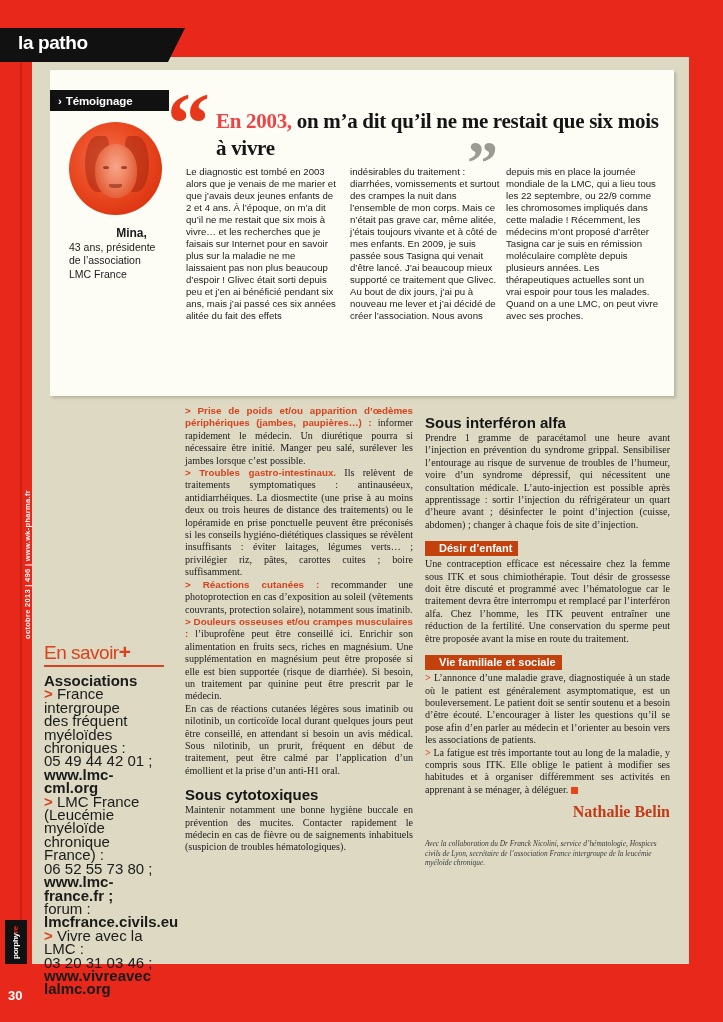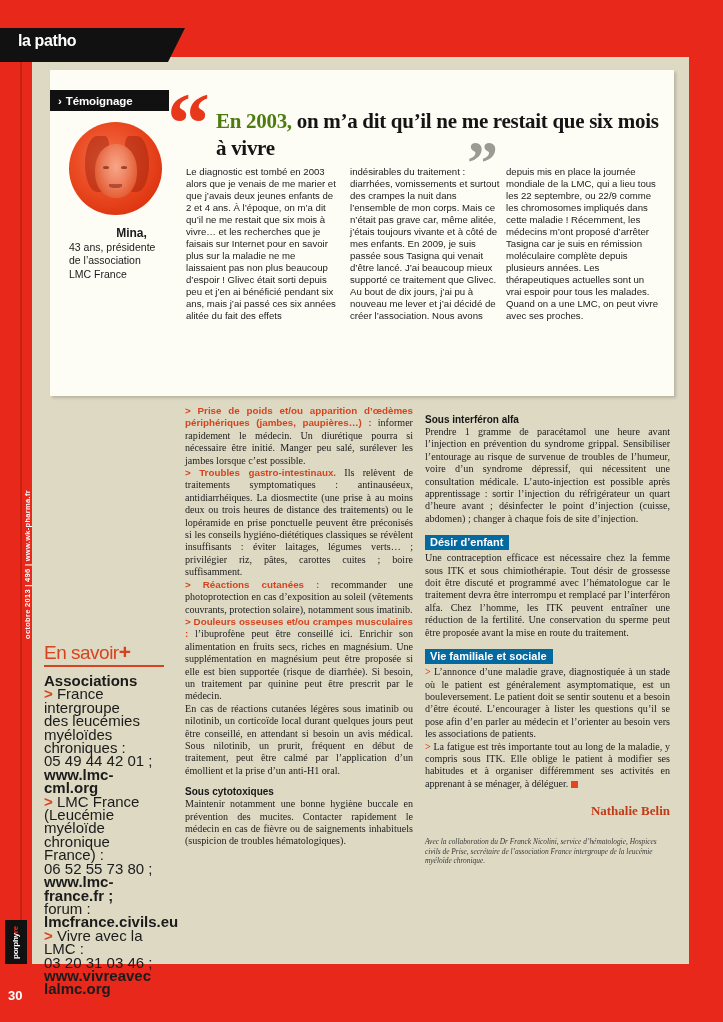--- a/index.html
+++ b/index.html
@@ -68,21 +68,21 @@
   }
   #header-tab::after{
     content:"";position:absolute;right:-17px;top:0;
     width:0;height:0;
     border-style:solid;
     border-width:34px 17px 0 0;
     border-color:#111 transparent transparent transparent;
   }
   #header-tab-label{
     position:absolute;left:18px;top:4px;
-    color:#fff;font-size:16px;font-weight:bold;
+    color:#fff;font-size:19px;font-weight:bold;
     letter-spacing:-.4px;
   }
 
   
   #card{
     position:absolute;left:50px;top:70px;
     width:624px;height:326px;
     background:#fdfcf5;
     box-shadow:2px 2px 3px rgba(0,0,0,.18);
   }
@@ -145,21 +145,21 @@
     font-family:"Liberation Serif", serif;
     font-size:86px;line-height:60px;font-weight:bold;
     color:#e8381c;letter-spacing:-6px;
   }
   #headline{
     position:absolute;left:166px;top:38px;width:450px;
     font-family:"Liberation Serif", serif;
     font-size:21px;line-height:27px;font-weight:bold;
     color:#151515;letter-spacing:-.3px;
   }
-  #headline .yr{color:#4d7c0f;}
+  #headline .yr{color:#ef4444;}
   #quote-close{
     position:absolute;left:417px;top:72px;
     font-family:"Liberation Serif", serif;
     font-size:62px;line-height:40px;font-weight:bold;
     color:#9b9b93;letter-spacing:-4px;
   }
 
   
   .tcol{
     position:absolute;top:96px;
@@ -181,36 +181,36 @@
   .para{
     font-family:"Liberation Serif", serif;
     font-size:10.1px;line-height:12.4px;
     text-align:justify;
     margin:0 0 0 0;
   }
   .lead{color:#d8431f;font-weight:bold;font-family:"Liberation Sans",sans-serif;font-size:9.8px;}
   .arrow{color:#d8431f;font-weight:bold;}
   .subhead{
     font-family:"Liberation Sans", sans-serif;
-    font-weight:bold;font-size:10px;color:#151515;
+    font-weight:bold;font-size:15px;color:#151515;
     margin:9px 0 1px 0;
   }
   .blackhead{
     display:inline-block;
-    background:#0369a1;color:#fff;
+    background:#c2410c;color:#fff;
     font-family:"Liberation Sans", sans-serif;
     font-weight:bold;font-size:11px;
-    padding:1px 6px 2px 5px;
+    padding:1px 6px 2px 14px;
     margin:10px 4px 2px 0;
   }
   .sq{display:inline-block;width:7px;height:7px;background:#e8431d;vertical-align:middle;margin-left:3px;}
   .byline{
     text-align:right;color:#c23a18;font-weight:bold;
-    font-family:"Liberation Serif",serif;font-size:13px;
-    margin-top:13px;
+    font-family:"Liberation Serif",serif;font-size:16px;
+    margin-top:7px;
   }
   .credits{
     font-family:"Liberation Serif", serif;
     font-style:italic;font-size:7.4px;line-height:9.6px;
     color:#3a3a3a;margin-top:18px;
   }
 
   
   #savoir{position:absolute;left:44px;top:640px;width:120px;}
   #savoir-title{
@@ -294,31 +294,31 @@
       </div>
     <div class="lcol" id="lcol-right">
         <div class="subhead">Sous interféron alfa</div>
         <p class="para"><span>Prendre 1 gramme de paracétamol une heure avant l’injection en prévention du syndrome grippal. Sensibiliser l’entourage au risque de survenue de troubles de l’humeur, voire d’un syndrome dépressif, qui nécessitent une consultation médicale. L’auto-injection est possible après apprentissage : sortir l’injection du réfrigérateur un quart d’heure avant ; désinfecter le point d’injection (cuisse, abdomen) ; changer à chaque fois de site d’injection.</span></p>
         <div><span class="blackhead">Désir d’enfant</span></div>
         <p class="para"><span>Une contraception efficace est nécessaire chez la femme sous ITK et sous chimiothérapie. Tout désir de grossesse doit être discuté et programmé avec l’hématologue car le traitement devra être interrompu et remplacé par l’interféron alfa. Chez l’homme, les ITK peuvent entraîner une réduction de la fertilité. Une conservation du sperme peut être proposée avant la mise en route du traitement.</span></p>
         <div><span class="blackhead">Vie familiale et sociale</span></div>
         <p class="para"><span class="arrow">&gt;</span><span> L’annonce d’une maladie grave, diagnostiquée à un stade où le patient est généralement asymptomatique, est un bouleversement. Le patient doit se sentir soutenu et a besoin d’être écouté. L’encourager à lister les questions qu’il se pose afin d’en parler au médecin et l’orienter au besoin vers les associations de patients.</span></p>
         <p class="para"><span class="arrow">&gt;</span><span> La fatigue est très importante tout au long de la maladie, y compris sous ITK. Elle oblige le patient à modifier ses habitudes et à organiser différemment ses activités en apprenant à se ménager, à déléguer.</span><span class="sq"></span></p>
         <div class="byline">Nathalie Belin</div>
-        <div class="credits">Avec la collaboration du Dr Franck Nicolini, service d’hématologie, Hospices civils de Prise, secrétaire de l’association France intergroupe de la leucémie myéloïde chronique.</div>
+        <div class="credits">Avec la collaboration du Dr Franck Nicolini, service d’hématologie, Hospices civils de Lyon, secrétaire de l’association France intergroupe de la leucémie myéloïde chronique.</div>
       </div>
   </div>
 
   <div id="savoir">
     <div id="savoir-title">
       <span>En savoir</span><span class="plus">+</span>
     </div>
     <div id="savoir-rule"></div>
     <div id="savoir-body">
         <div><b>Associations</b></div>
-        <div><span class="arrow">&gt; </span><span>France intergroupe</span><br><span>des leucémies</span><br><span>myéloïdes chroniques :</span><br><span>05 49 44 42 01 ;</span><br><b>www.lmc-cml.org</b><br></div>
+        <div><span class="arrow">&gt; </span><span>France intergroupe</span><br><span>des fréquent</span><br><span>myéloïdes chroniques :</span><br><span>05 49 44 42 01 ;</span><br><b>www.lmc-cml.org</b><br></div>
         <div><span class="arrow">&gt; </span><span>LMC France</span><br><span>(Leucémie myéloïde</span><br><span>chronique France) :</span><br><span>06 52 55 73 80 ;</span><br><b>www.lmc-france.fr ;</b><br></div>
         <div><span>forum :</span><br><b>lmcfrance.civils.eu</b><br></div>
         <div><span class="arrow">&gt; </span><span>Vivre avec la LMC :</span><br><span>03 20 31 03 46 ;</span><br><b>www.vivreavec</b><br><b>lalmc.org</b><br></div>
       </div>
   </div>
 
 </div>
 
 </body></html>

